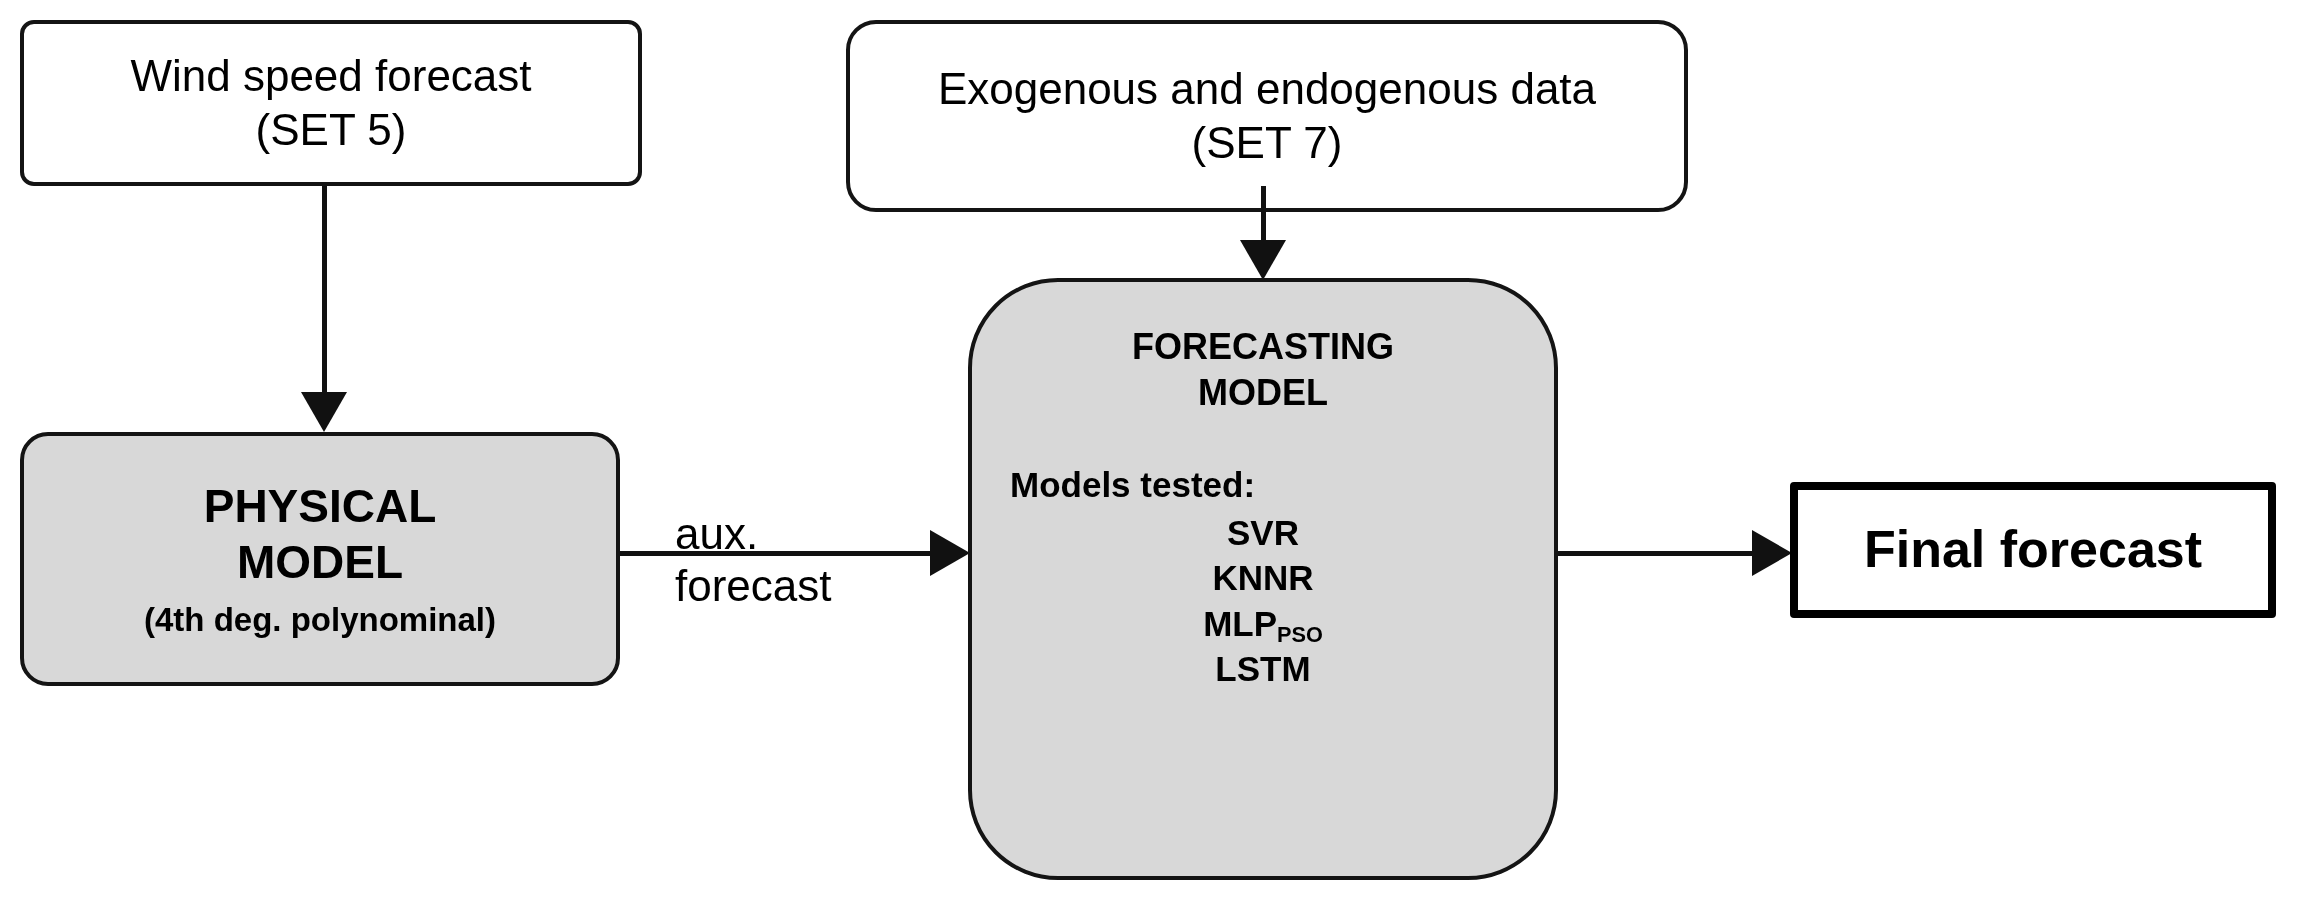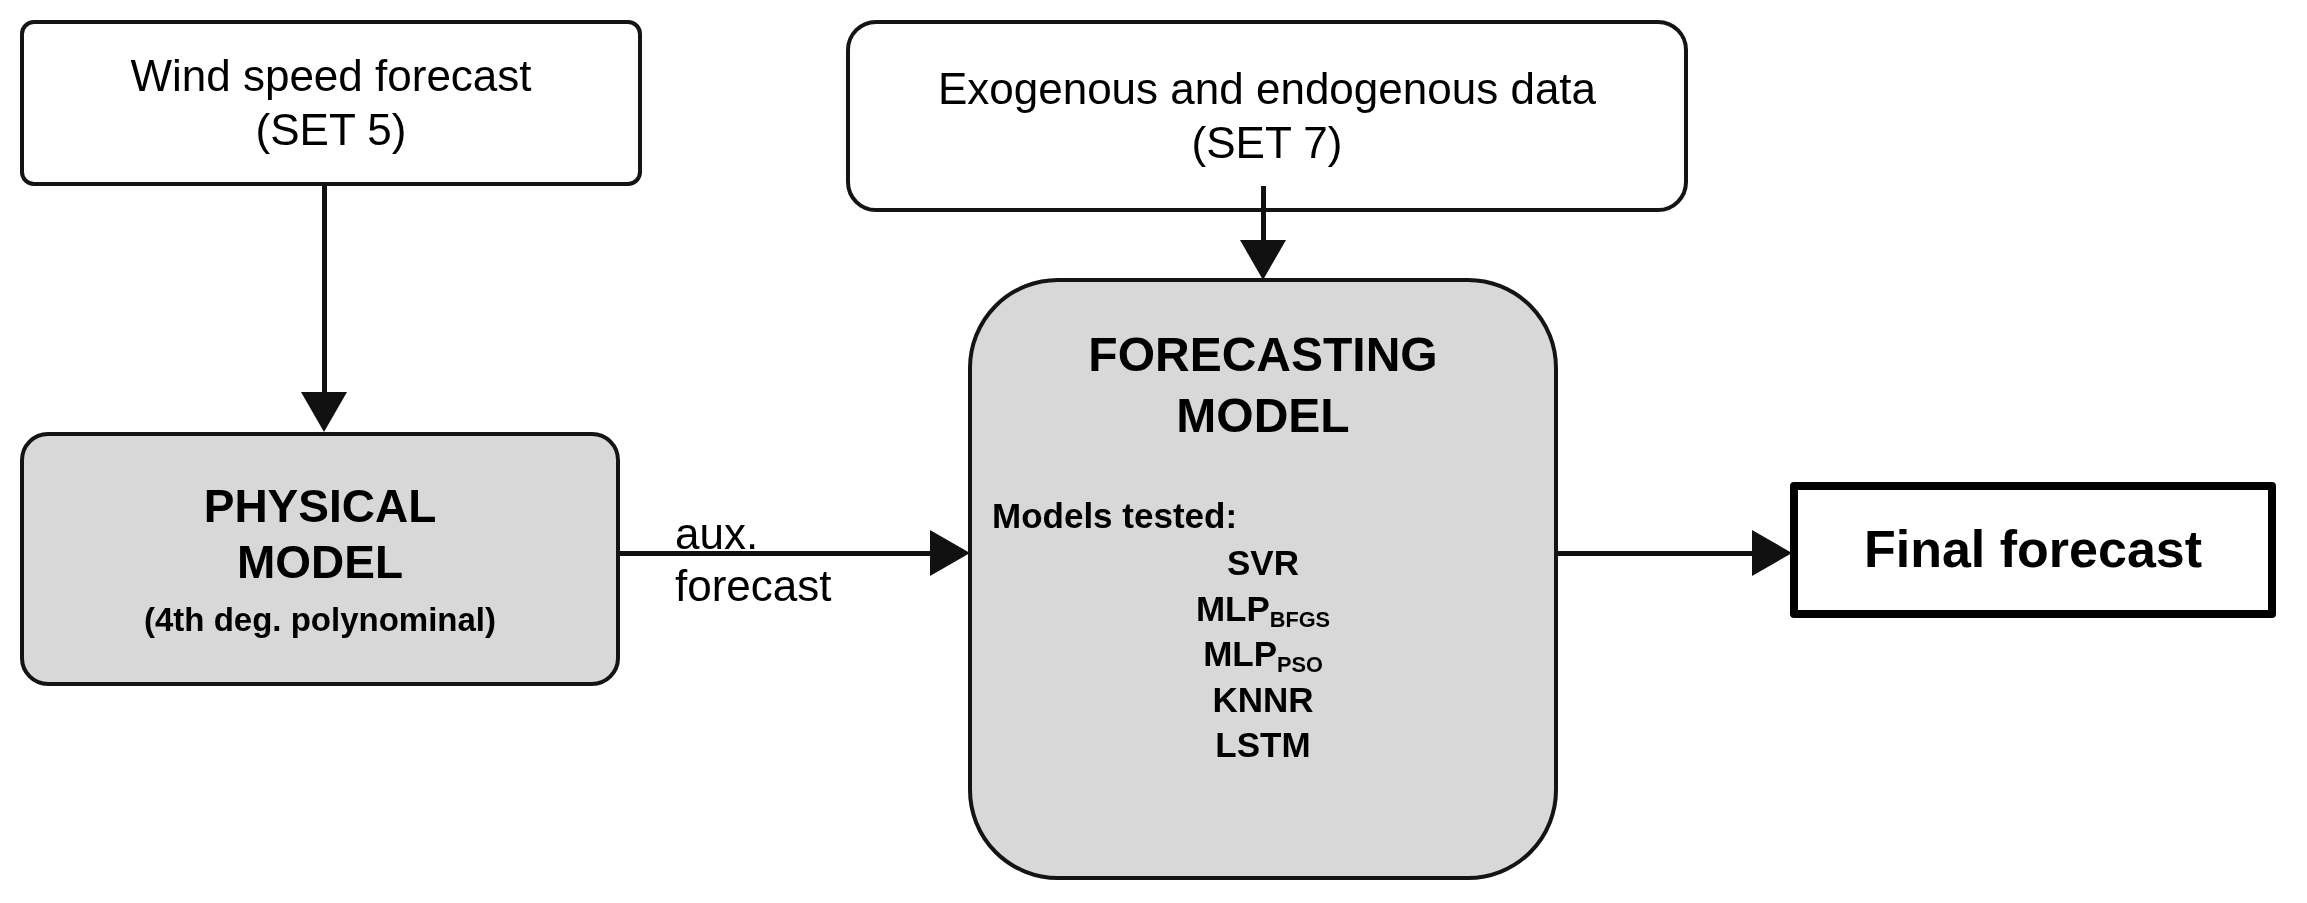--- a/index.html
+++ b/index.html
@@ -80,37 +80,37 @@
 
   .title-line { display: block; }
 
   .node-physical-sub {
     font-size: 33px;
     font-weight: bold;
     margin-top: 10px;
   }
 
   .fm-title {
-    font-size: 48px;
+    font-size: 36px;
     font-weight: bold;
     line-height: 1.28;
   }
 
   .fm-models {
     margin-top: 46px;
     font-size: 35px;
     font-weight: bold;
     line-height: 1.30;
     text-align: center;
     width: 100%;
   }
   .fm-models-heading {
     display: block;
     text-align: left;
-    padding-left: 20px;
+    padding-left: 38px;
     margin-bottom: 2px;
   }
   .fm-model-item { display: block; }
   .fm-model-item sub {
     font-size: 0.62em;
     font-weight: bold;
     vertical-align: baseline;
     position: relative;
     top: 0.28em;
   }
@@ -198,25 +198,24 @@
   <div class="node node-process" id="node-forecasting-model">
     <span class="fm-title">FORECASTING</span>
     <span class="fm-title">MODEL</span>
 
     <div class="fm-models">
       <span class="fm-models-heading">Models tested:</span>
 
 
       <span class="fm-model-item"><span>SVR</span></span>
 
-      <span class="fm-model-item"><span>MLP</span><sub>BFGS</sub></span>
+
+      <span class="fm-model-item"><span>KNNR</span></span>
 
       <span class="fm-model-item"><span>MLP</span><sub>PSO</sub></span>
-
-      <span class="fm-model-item"><span>KNNR</span></span>
 
       <span class="fm-model-item"><span>LSTM</span></span>
     </div>
   </div>
 
   <div class="conn">
     <div class="conn-line-h" style="left:1558px; top:551px; width:200px;"></div>
     <div class="arrowhead-right" style="left:1752px; top:530px;"></div>
   </div>
 

